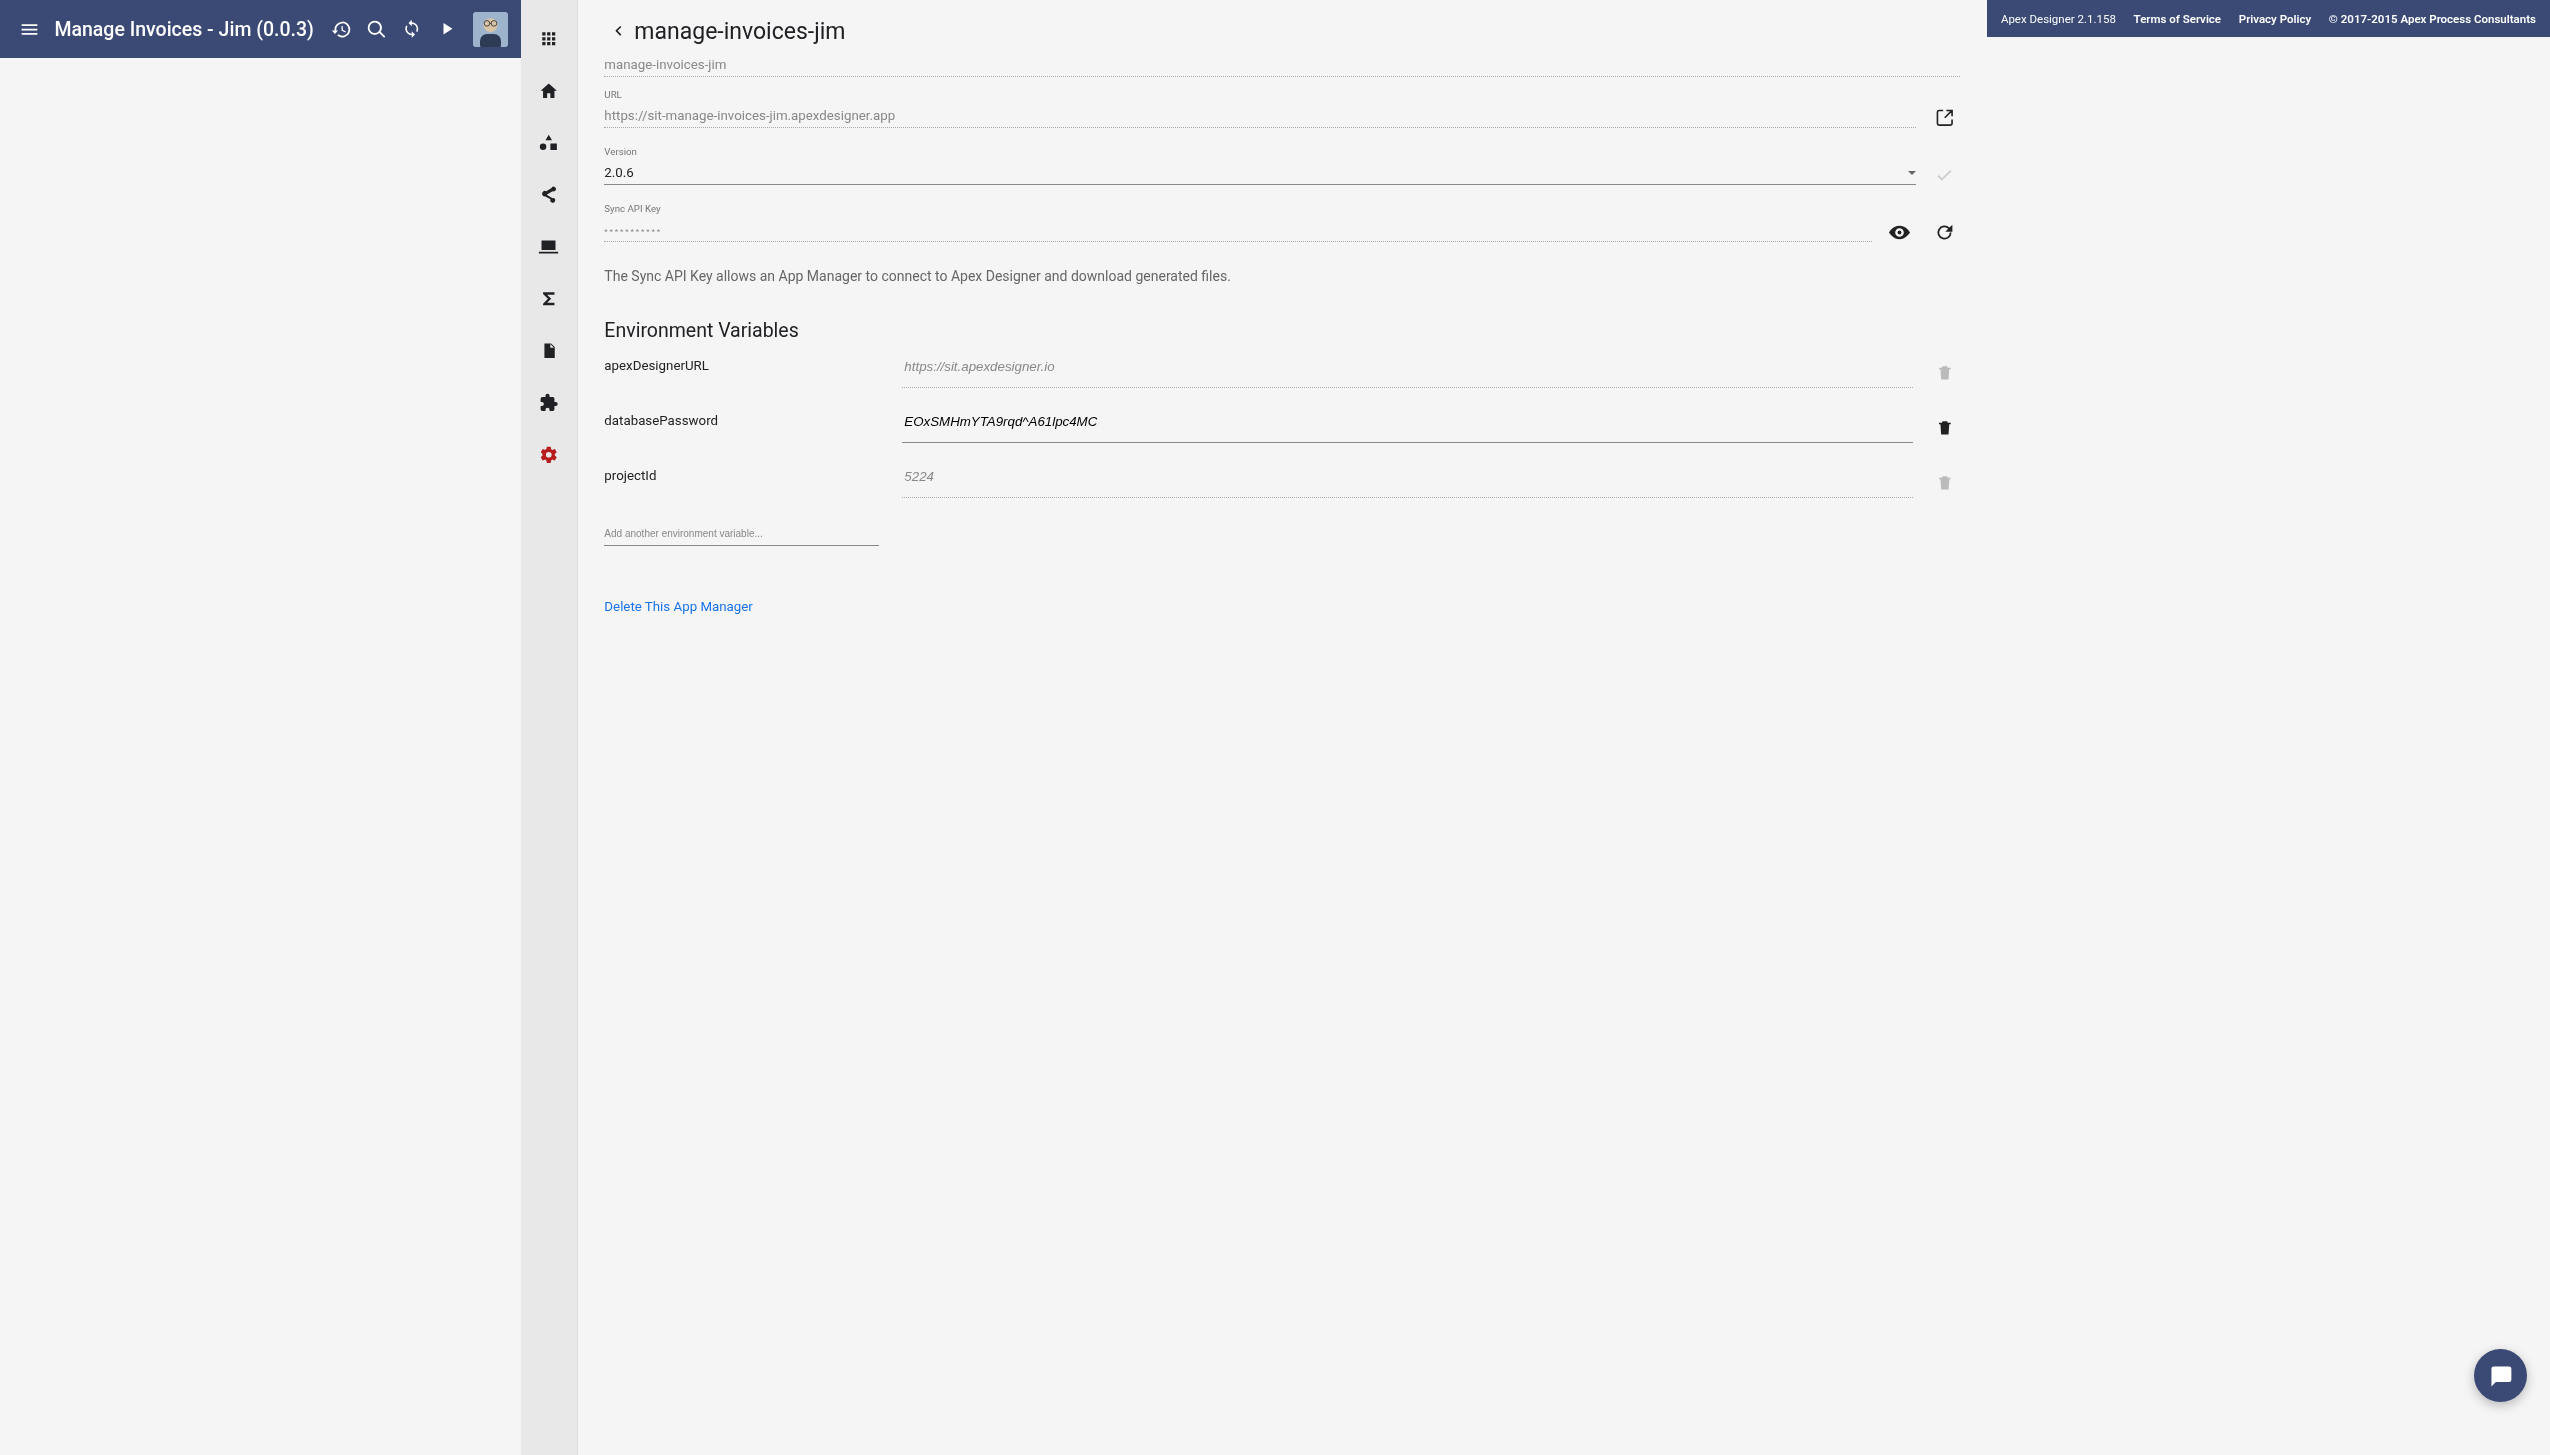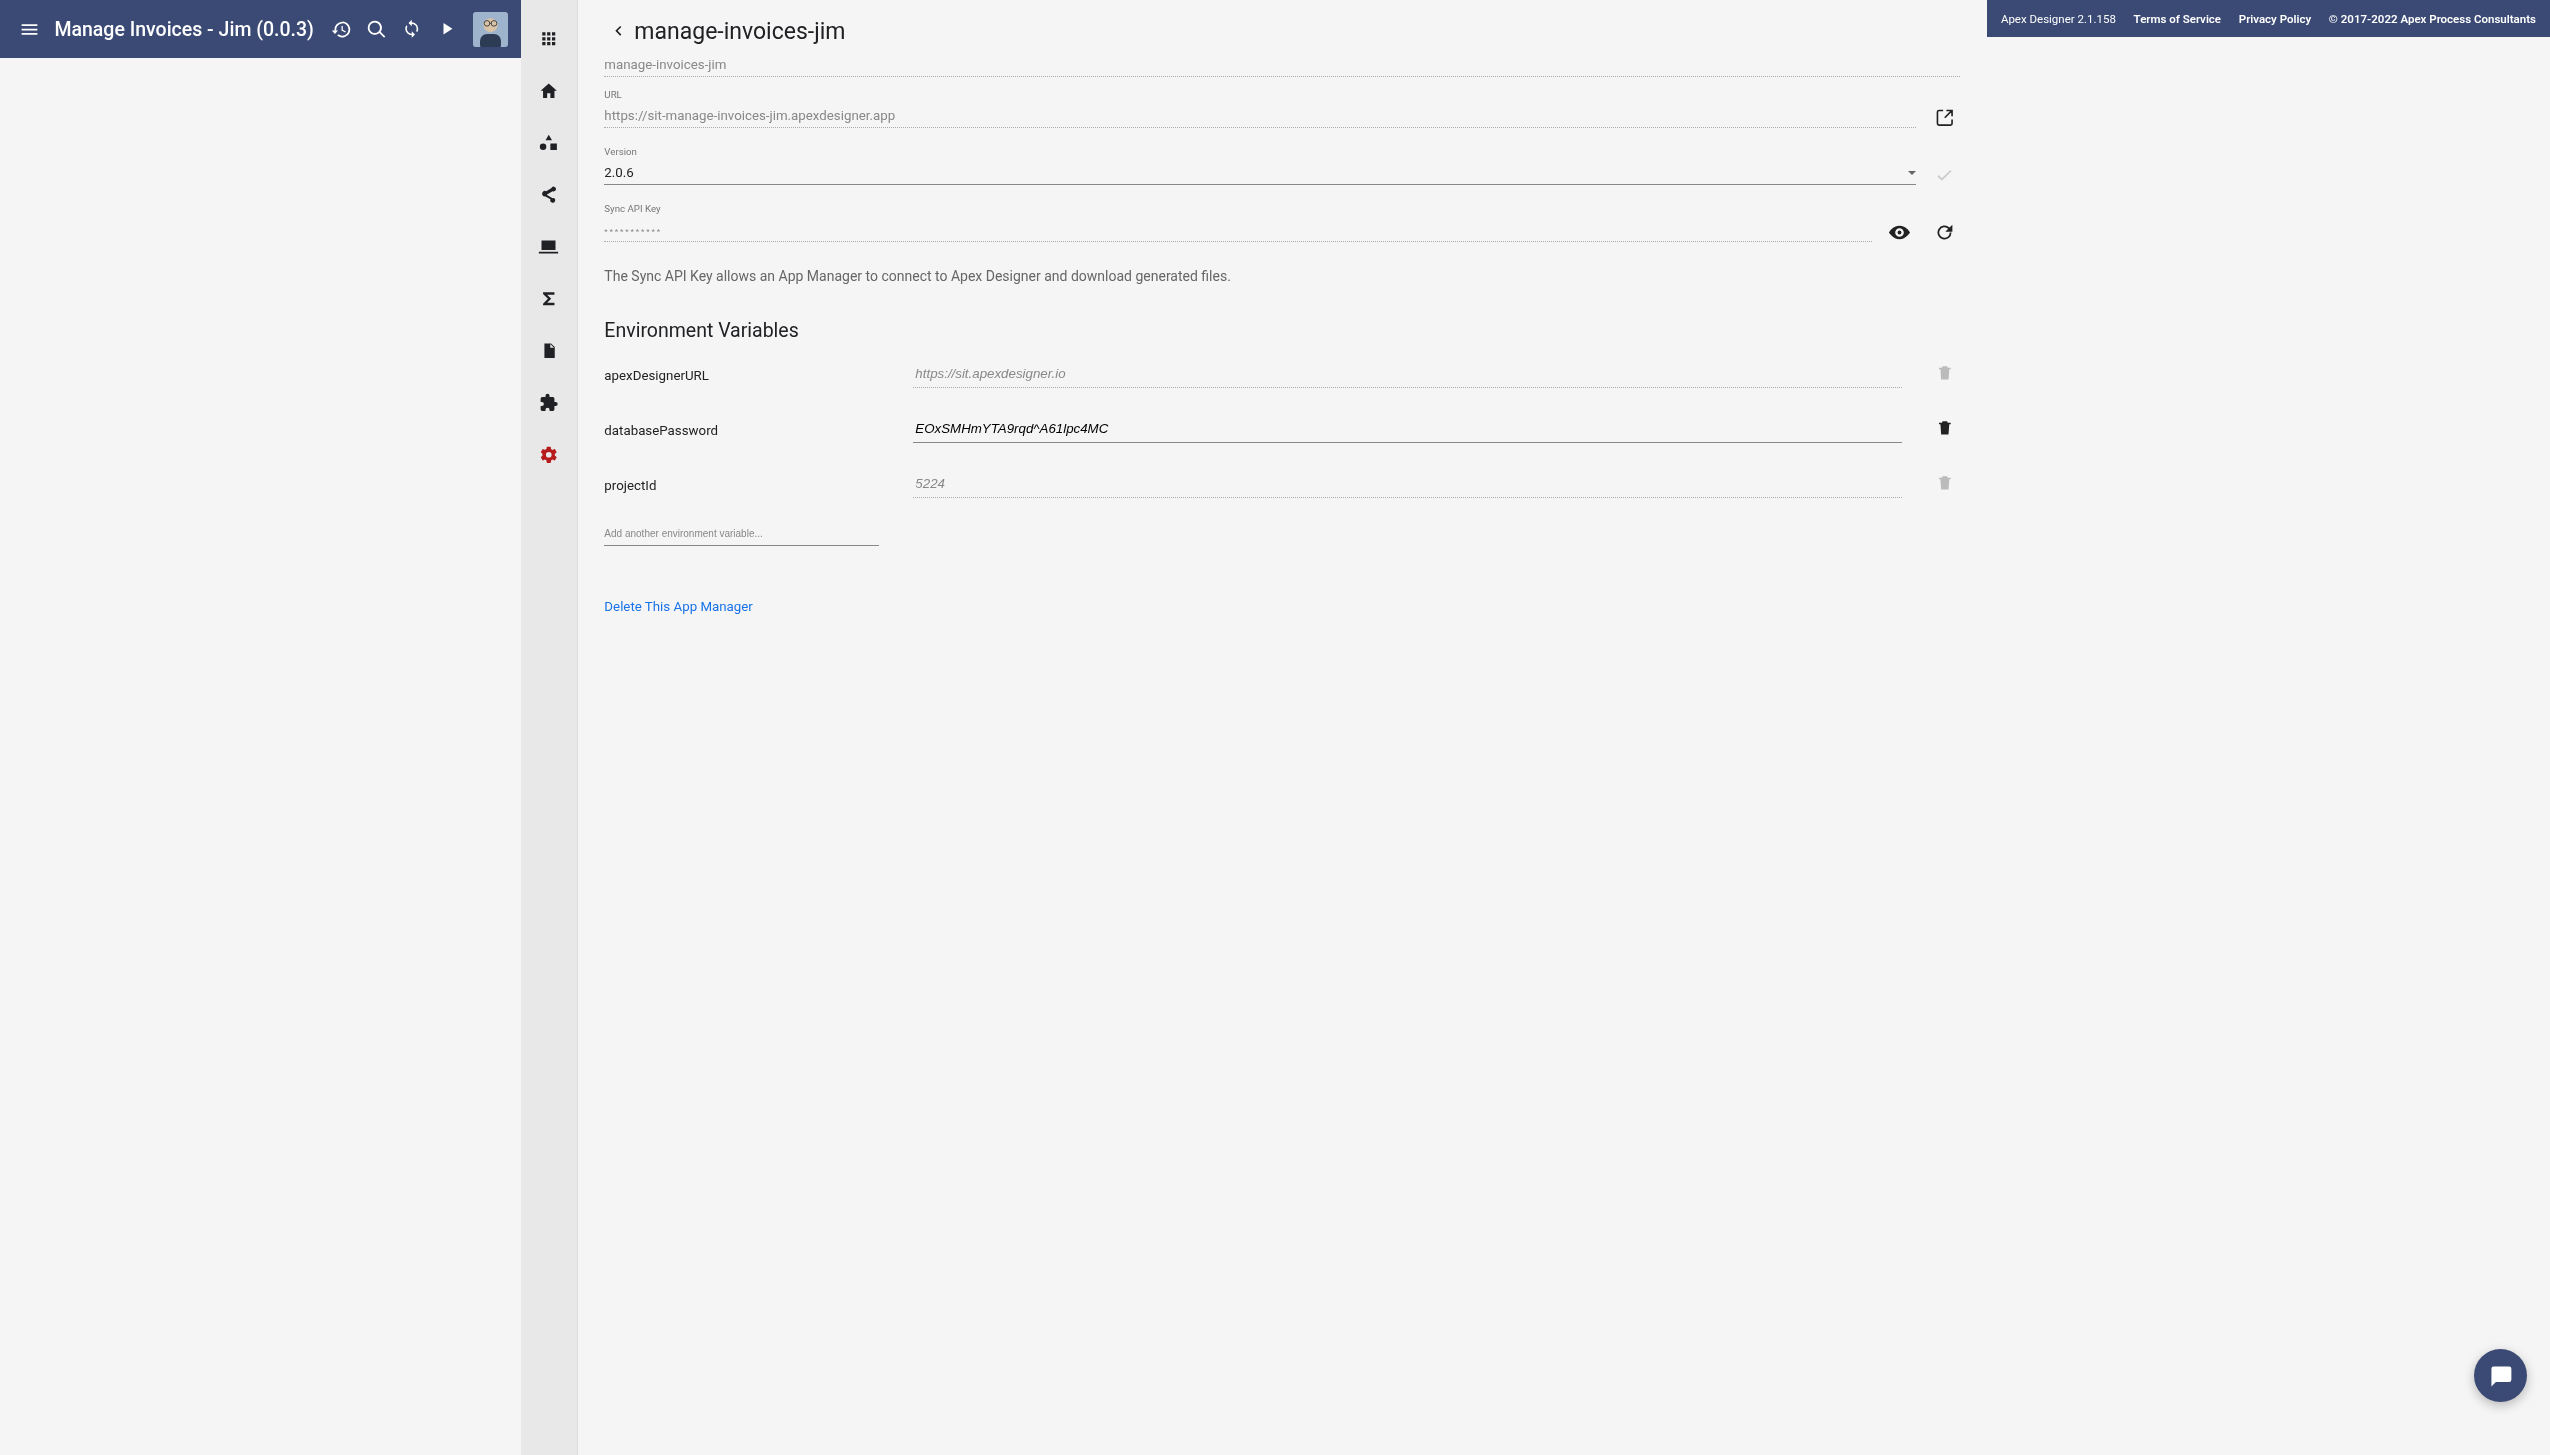--- a/index.html
+++ b/index.html
@@ -98,21 +98,21 @@
     width:32px;height:32px;
     display:flex;align-items:center;justify-content:center;
     cursor:pointer;color:#444;
     border-radius:50%;
   }
   .icon-btn-sm.disabled { color:#bbb; cursor:default; }
 
   .section-header { font-size:19.5px; font-weight:400; margin-top:35px; margin-bottom:16px; }
 
   
-  .env-row { display:flex; align-items:flex-end; gap:25px; margin-bottom:25px; }
+  .env-row { display:flex; gap:14px; margin-bottom:25px; }
   .env-key { width:284px; font-size:13.3px; color:#222; border-bottom: none; padding-bottom:5.3px;}
   .env-val-wrap { flex:1; border-bottom:0.9px dotted #aaa; padding-bottom:5.3px; }
   .env-val-wrap.solid { border-bottom:0.9px solid #888; }
   .env-val {
     border:none;outline:none;background:transparent;font-size:13.3px;width:100%;font-style:italic;
   }
   .env-val.readonly { color:#888; }
   .trash-btn {
     width:30px;height:30px;
     display:flex;align-items:center;justify-content:center;
@@ -376,21 +376,21 @@
       </div>
 
     </div>
   </div>
 
   <div class="footer">
     <span>Apex Designer 2.1.158</span>
     <div class="grow"></div>
     <a href="#">Terms of Service</a>
     <a href="#">Privacy Policy</a>
-    <a href="#">© 2017-2022 Apex Process Consultants</a>
+    <a href="#">© 2017-2015 Apex Process Consultants</a>
   </div>
 
 </div>
 
 <div class="chat-fab">
   <svg width="26.6" height="26.6" viewBox="0 0 24 24" fill="#fff">
       <path d="M4 4h16a2 2 0 0 1 2 2v10a2 2 0 0 1-2 2H8l-4 4V6a2 2 0 0 1 2-2z"></path>
     </svg>
 </div>
 

